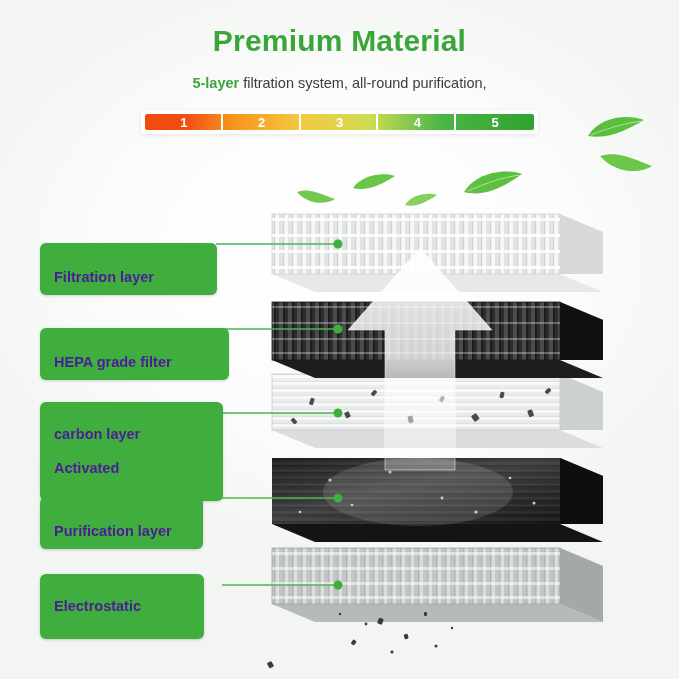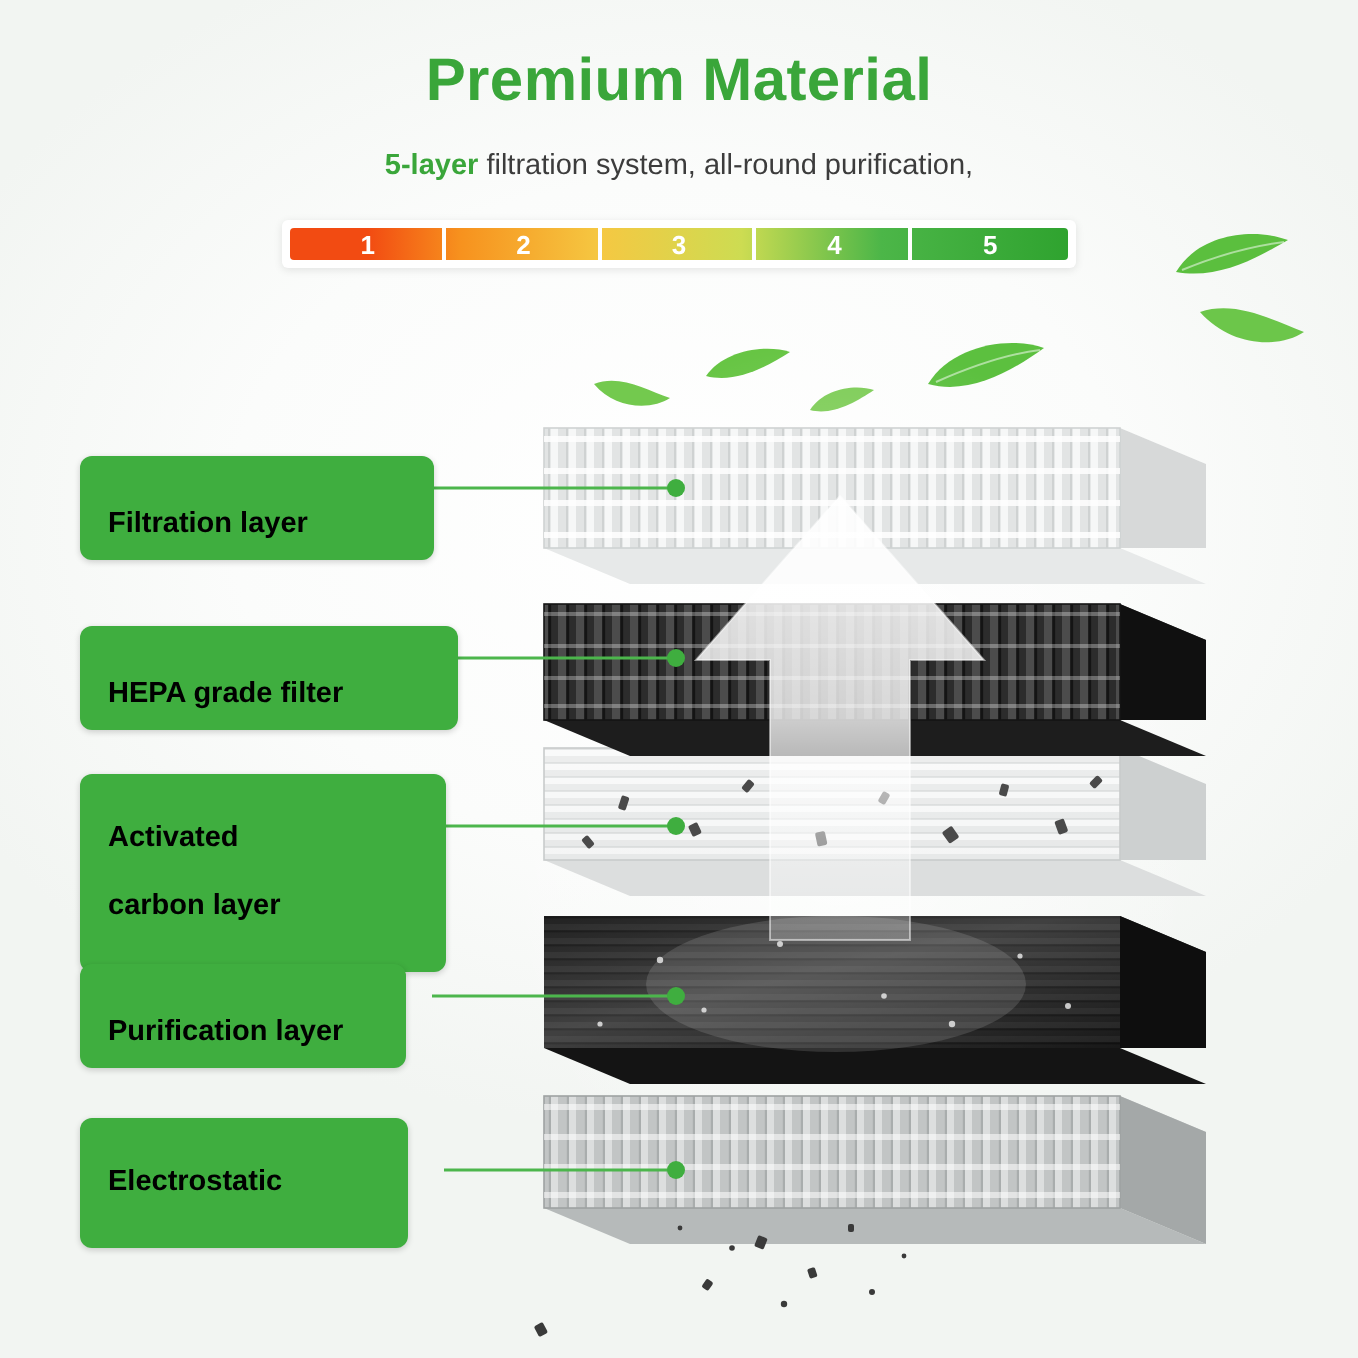--- a/index.html
+++ b/index.html
@@ -70,28 +70,29 @@
   
   .leaf{position:absolute;}
 
   
   #stack{position:absolute;left:0;top:0;width:679px;height:679px;}
 
   
   .label{
     position:absolute;
     background:#3fae3f;
-    color:#000000;
+    color:#4c1d95;
     border-radius:6px;
     font-size:14.5px;font-weight:bold;
     line-height:17px;
     padding:9px 14px;
     box-sizing:border-box;
     box-shadow:0 1px 3px rgba(0,0,0,0.18);
     white-space:pre-line;
+    margin-top:15px;
   }
   .label.two{padding:7px 14px;}
 </style>
 </head>
 <body>
 
 <div id="page">
 
   <div class="title">Premium Material</div>
 
@@ -325,22 +326,22 @@
 
   <div class="label" style="left:40px;top:228px;width:177px;">
     <span>Filtration layer</span>
   </div>
 
   <div class="label" style="left:40px;top:313px;width:189px;">
     <span>HEPA grade filter</span>
   </div>
 
   <div class="label two" style="left:40px;top:387px;width:183px;">
+    <div>carbon layer</div>
     <div>Activated</div>
-    <div>carbon layer</div>
   </div>
 
   <div class="label" style="left:40px;top:482px;width:163px;">
     <span>Purification layer</span>
   </div>
 
   <div class="label two" style="left:40px;top:559px;width:164px;">
     <div>Electrostatic</div>
   </div>
 

